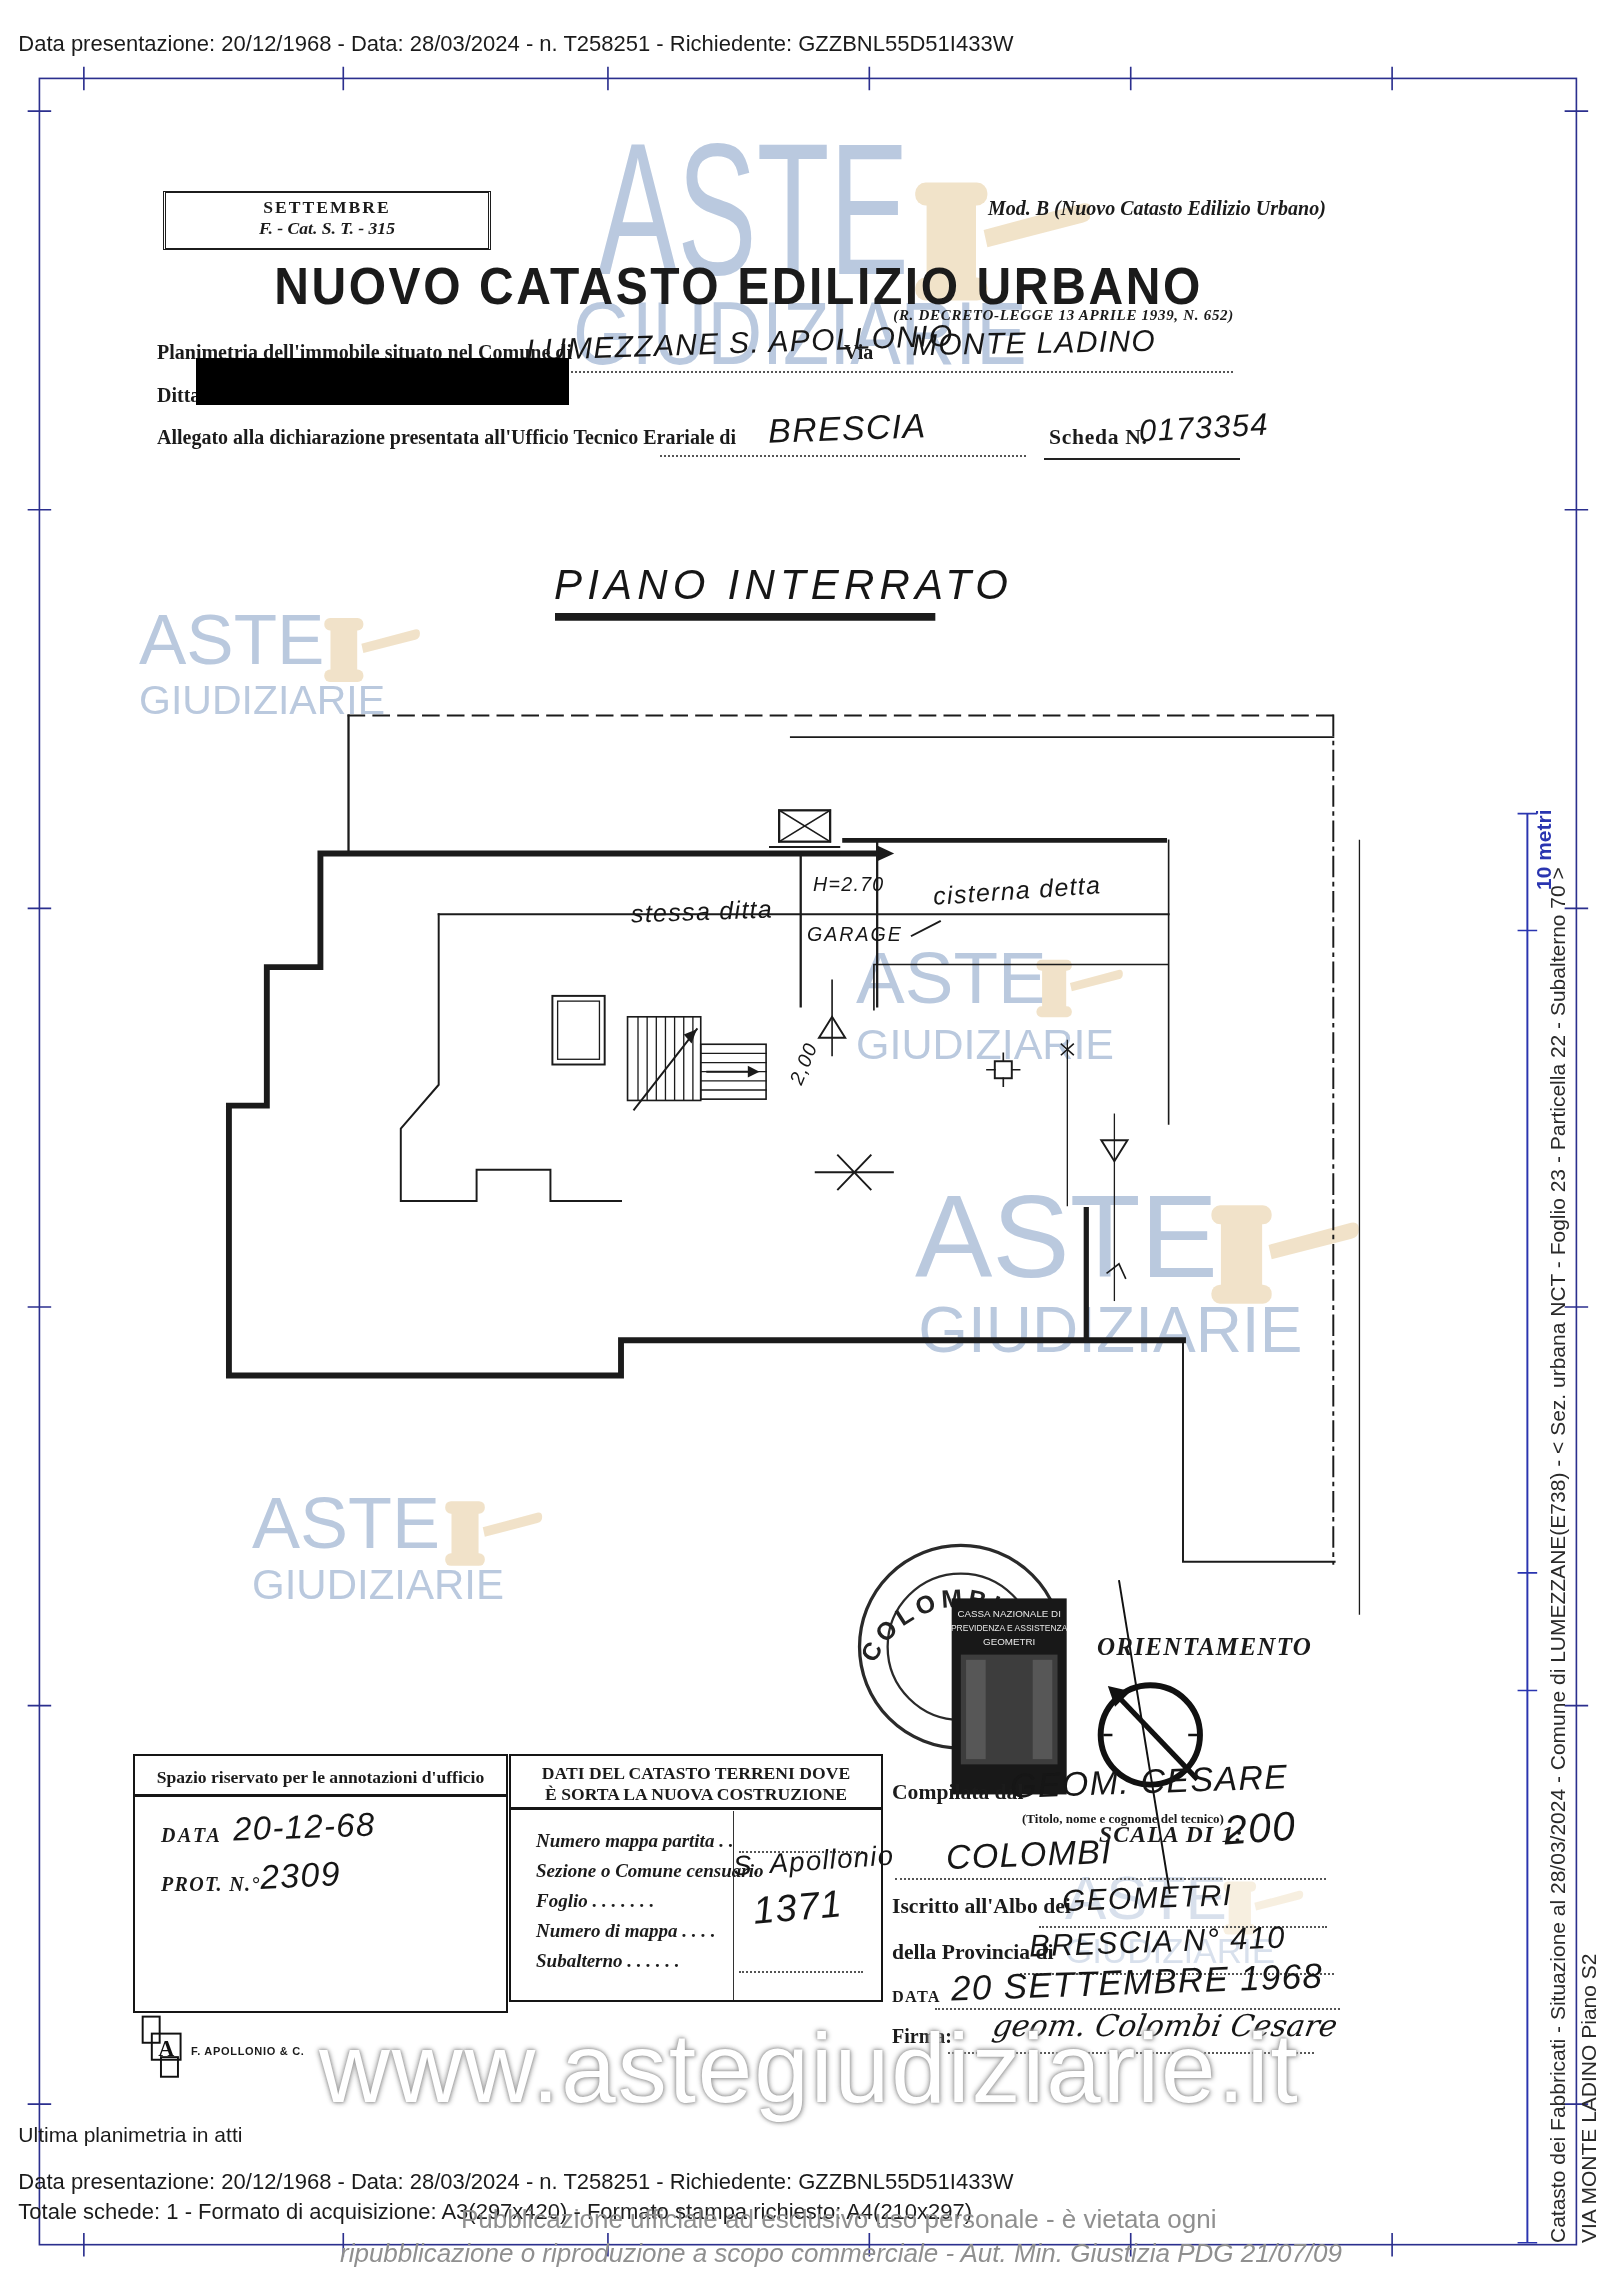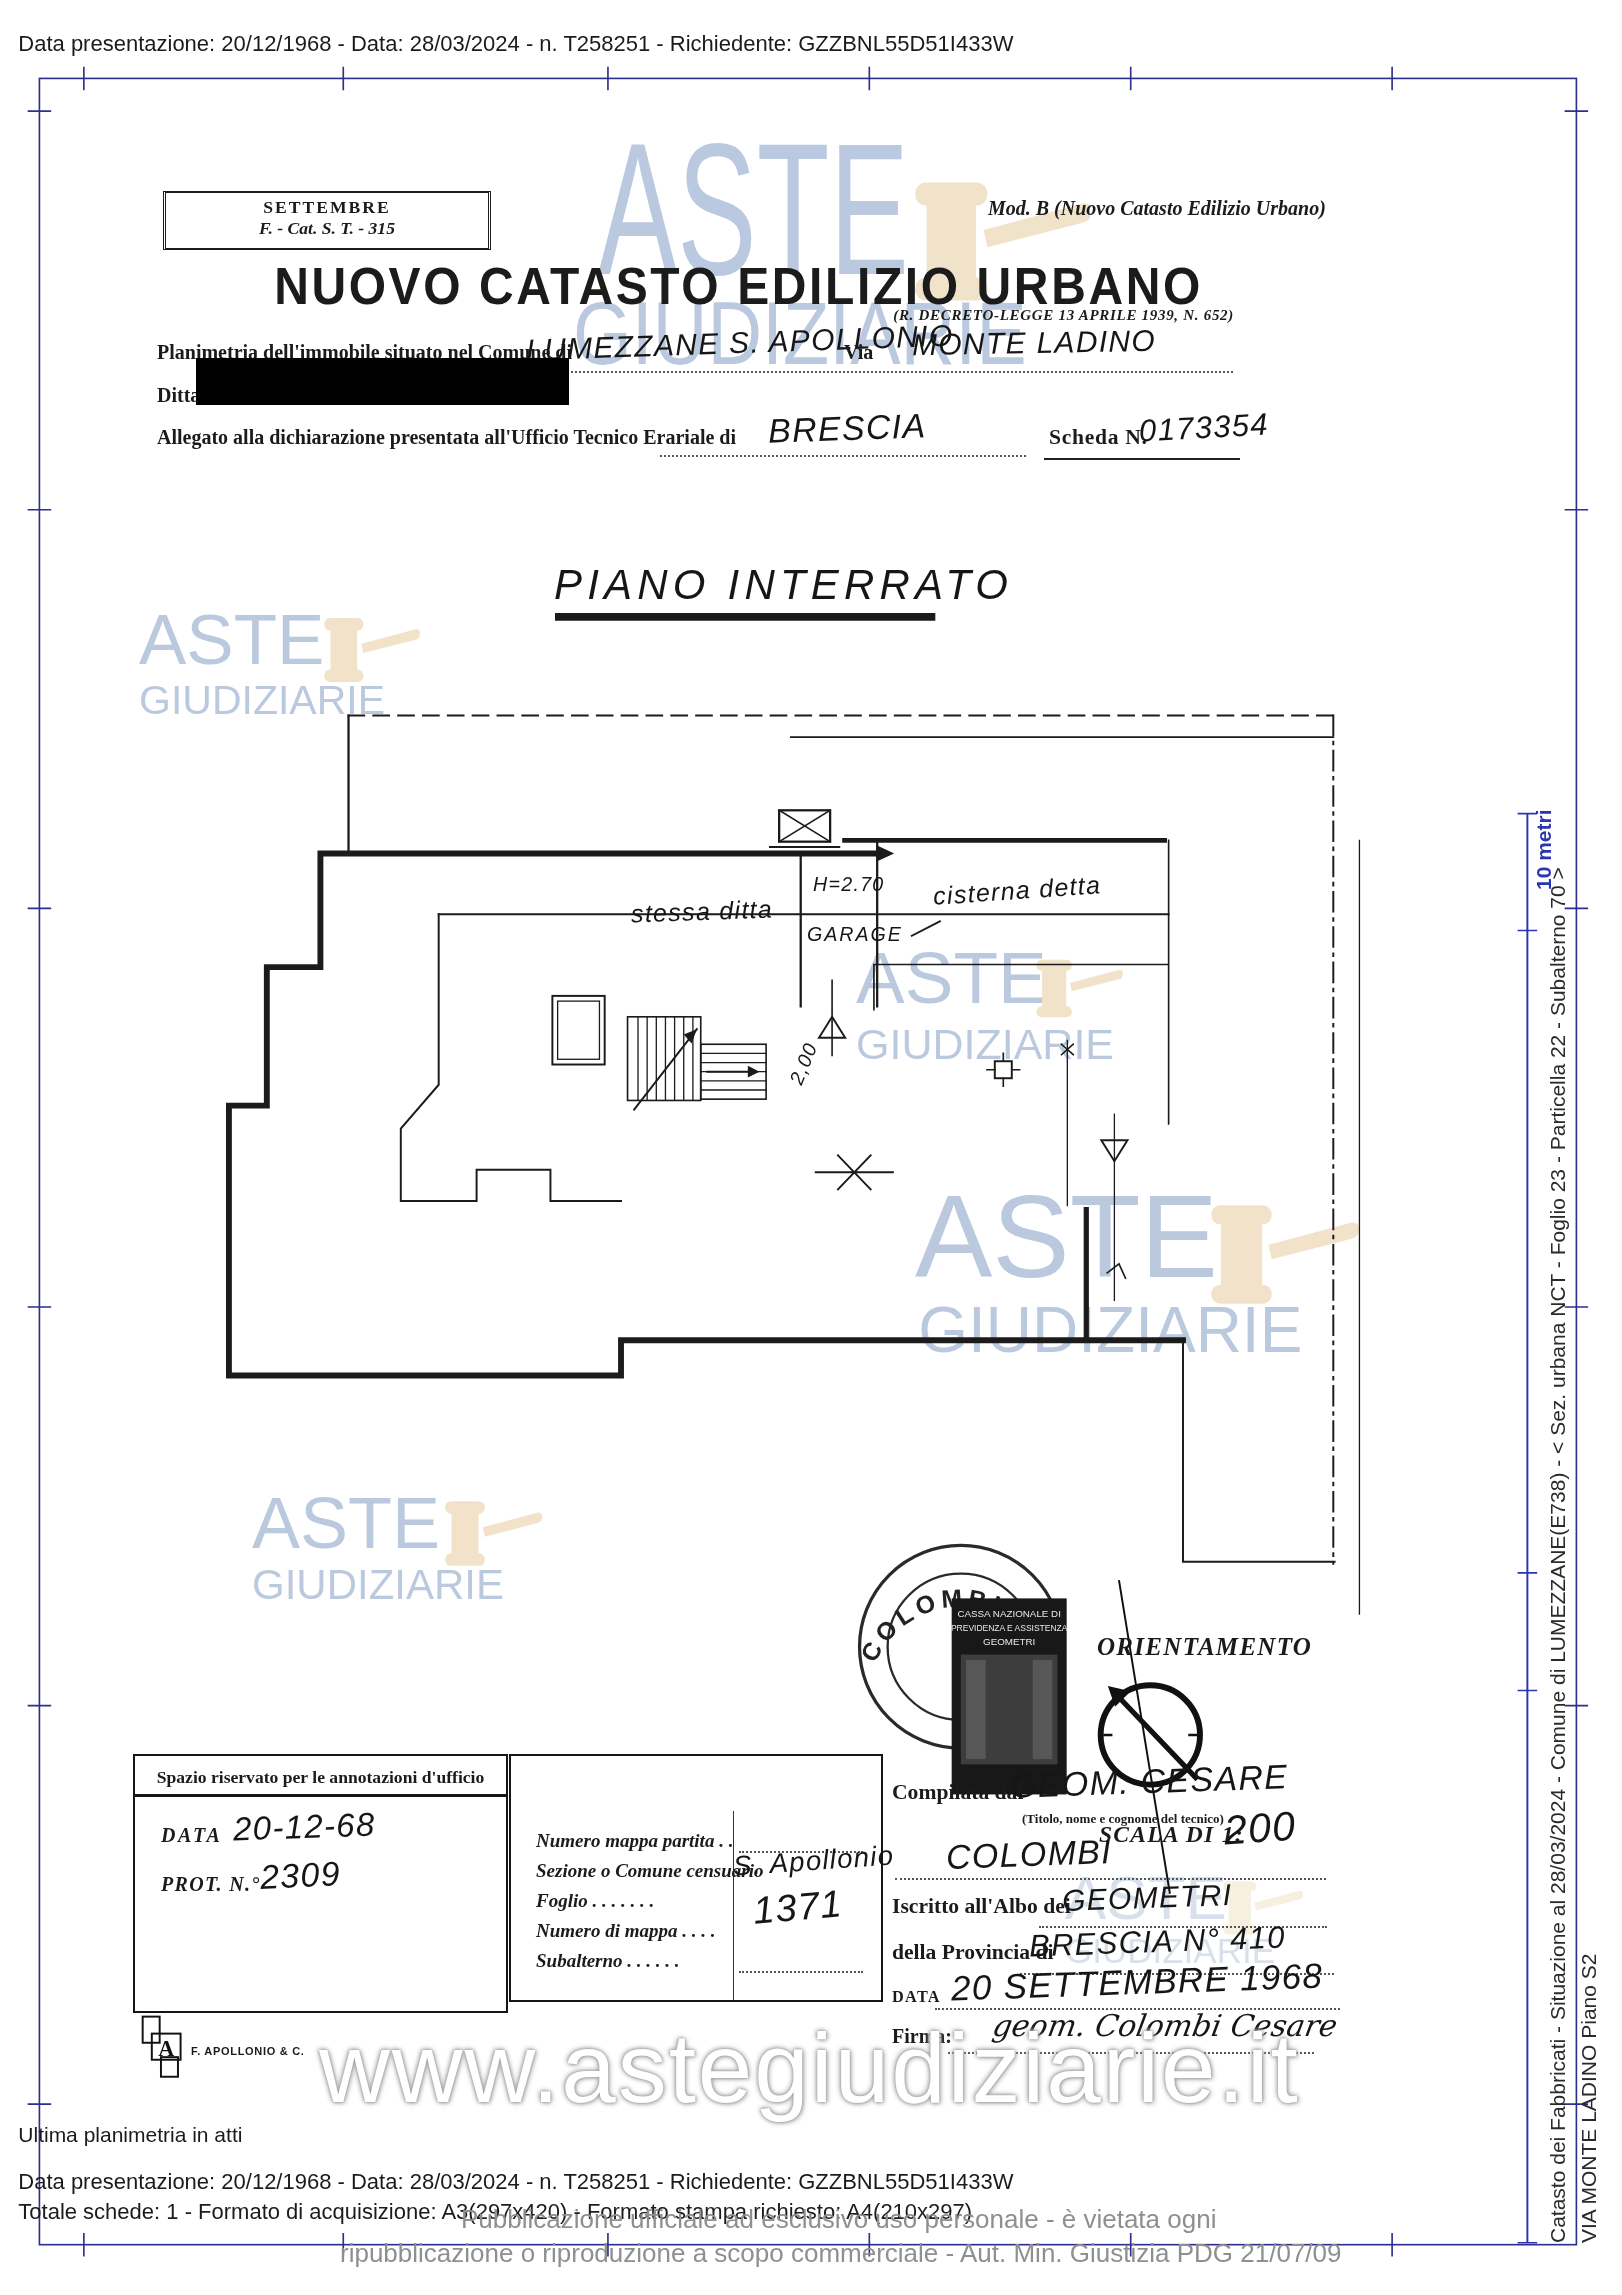--- a/index.html
+++ b/index.html
@@ -258,20 +258,24 @@
   <div class="tbl" style="left:133px;top:1754px;width:371px;height:255px;">
     <div class="tbl-hdr serif b" style="font-size:17.6px;padding:10.5px 6.5px 6.5px 6.5px;">Spazio riservato per le annotazioni d'ufficio</div>
   </div>
   <div class="abs serif b i" style="left:161px;top:1824px;font-size:20px;letter-spacing:2.6px;">DATA</div>
   <div class="abs hand" style="left:233px;top:1808px;font-size:33px;transform:rotate(-2deg);">20-12-68</div>
   <div class="abs serif b i" style="left:161px;top:1873px;font-size:20px;letter-spacing:1.3px;">PROT. N.°</div>
   <div class="abs hand" style="left:260px;top:1856px;font-size:34px;transform:rotate(-3deg);">2309</div>
   <div class="abs sans b" style="left:191px;top:2045px;font-size:11px;letter-spacing:0.7px;">F. APOLLONIO &amp; C.</div>
 
   <div class="tbl" style="left:509px;top:1754px;width:370px;height:244px;">
+    <div class="tbl-hdr serif b" style="font-size:17.6px;padding-top:6.5px;height:44px;">
+      <div>DATI DEL CATASTO TERRENI DOVE</div>
+      <div>È SORTA LA NUOVA COSTRUZIONE</div>
+    </div>
     <div class="abs" style="left:222px;top:55px;bottom:0;border-left:1.3px solid #333;"></div>
   </div>
   <div class="abs serif b i" style="left:536px;top:1830px;font-size:19px;">Numero mappa partita .  .</div>
   <div class="abs serif b i" style="left:536px;top:1860px;font-size:19px;">Sezione o Comune censuario</div>
   <div class="abs serif b i" style="left:536px;top:1890px;font-size:19px;">Foglio .  .  .  .  .  .  .</div>
   <div class="abs serif b i" style="left:536px;top:1920px;font-size:19px;">Numero di mappa .  .  .  .</div>
   <div class="abs serif b i" style="left:536px;top:1950px;font-size:19px;">Subalterno .  .  .  .  .  .</div>
   <div class="dotline" style="left:739px;top:1851px;width:124px;"></div>
   <div class="dotline" style="left:739px;top:1971px;width:124px;"></div>
   <div class="abs hand" style="left:733px;top:1845px;font-size:27.5px;transform:rotate(-4deg);">S. Apollonio</div>
@@ -298,16 +302,16 @@
   <div class="abs vrot sans" style="left:1546px;top:2243px;font-size:21px;color:#2a2a2a;">Catasto dei Fabbricati - Situazione al 28/03/2024 - Comune di LUMEZZANE(E738) - &lt; Sez. urbana NCT - Foglio 23 - Particella 22 - Subalterno 70 &gt;</div>
   <div class="abs vrot sans" style="left:1577px;top:2243px;font-size:21px;color:#2a2a2a;">VIA MONTE LADINO Piano S2</div>
   <div class="abs vrot sans b" style="left:1532px;top:890px;font-size:21px;color:#2a35b0;">10 metri</div>
 
   <div class="url-wm" style="left:319px;top:2012px;font-size:98px;">www.astegiudiziarie.it</div>
 
   <div class="abs sans" style="left:18.3px;top:2123px;font-size:21px;">Ultima planimetria in atti</div>
   <div class="abs sans" style="left:18.3px;top:2169px;font-size:22px;">Data presentazione: 20/12/1968 - Data: 28/03/2024 - n. T258251 - Richiedente: GZZBNL55D51I433W</div>
   <div class="abs sans" style="left:18.3px;top:2199px;font-size:22px;">Totale schede: 1 - Formato di acquisizione: A3(297x420) - Formato stampa richiesto: A4(210x297)</div>
   <div class="gray-wm" style="left:461px;top:2204px;font-size:26px;">Pubblicazione ufficiale ad esclusivo uso personale - è vietata ogni</div>
-  <div class="gray-wm" style="left:340px;top:2238px;font-size:26px;">ripubblicazione o riproduzione a scopo commerciale - Aut. Min. Giustizia PDG 21/07/09</div>
+  <div class="gray-wm" style="left:340px;top:2238px;font-size:26px;font-style:italic;">ripubblicazione o riproduzione a scopo commerciale - Aut. Min. Giustizia PDG 21/07/09</div>
 
 </div>
 
 
 </body></html>

